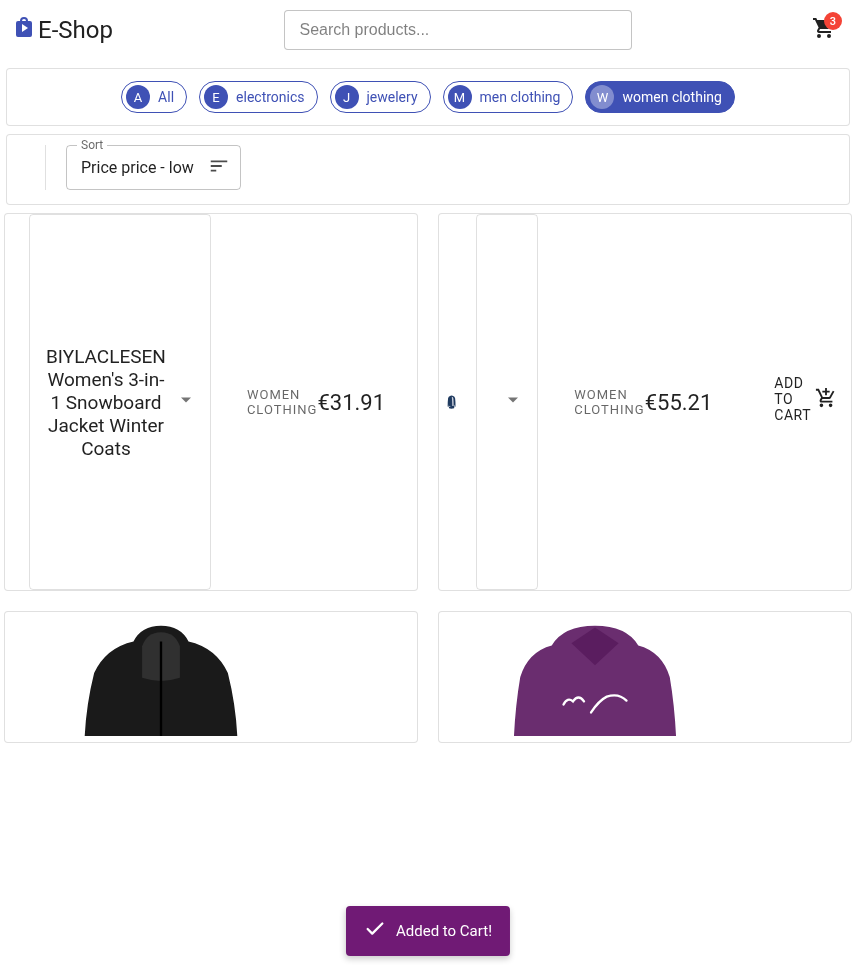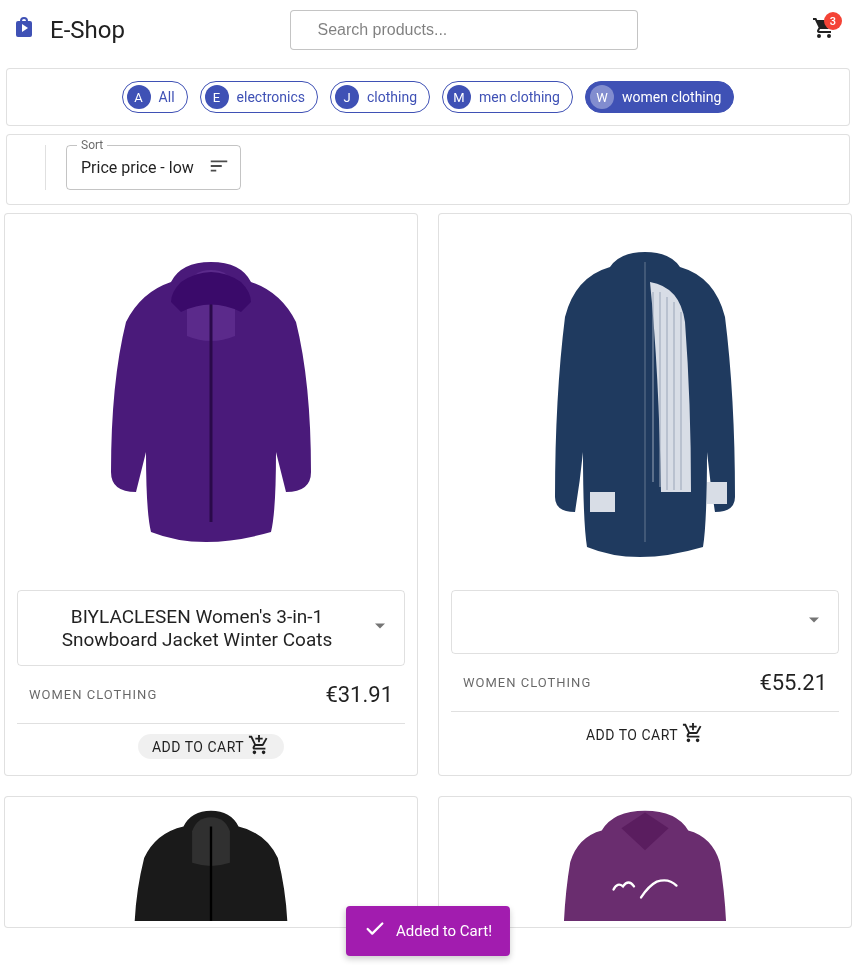--- a/index.html
+++ b/index.html
@@ -16,32 +16,32 @@
     justify-content: space-between;
     padding: 10px 12px 18px;
     gap: 12px;
   }
   .brand {
     display: flex;
     align-items: center;
     font-size: 24px;
     font-weight: 400;
     color: #212121;
-    gap: 14px;
+    gap: 2px;
   }
   .brand .icon { color: #3f51b5; }
   .search-field {
     flex: 0 0 348px;
   }
   .search-input {
     width: 100%;
     height: 40px;
     border: 1px solid rgba(0,0,0,0.23);
     border-radius: 4px;
-    padding: 0 26px;
+    padding: 0 14px;
     font-size: 16px;
     color: rgba(0,0,0,0.87);
   }
   .search-input::placeholder { color: rgba(0,0,0,0.5); }
   .cart-btn {
     position: relative;
     width: 40px; height: 40px;
     display: flex; align-items: center; justify-content: center;
     color: rgba(0,0,0,0.87);
     border-radius: 50%;
@@ -179,21 +179,21 @@
     grid-template-columns: 1fr 1fr;
     gap: 20px;
     padding: 0 4px;
   }
   .card {
     border: 1px solid rgba(0,0,0,0.12);
     border-radius: 4px;
     overflow: hidden;
     background: #fff;
     display: flex;
-    flex-direction: column;
+    flex-direction: row;
   }
   .card-media {
     height: 376px;
     display: flex;
     align-items: center;
     justify-content: center;
     padding: 6px;
   }
   .card-media svg { max-width: 100%; max-height: 100%; }
   .acc-header {
@@ -255,21 +255,21 @@
   .grid-partial .card {
     height: 132px;
   }
   .grid-partial .card-media { height: 100%; align-items: flex-start; }
   
   .toast {
     position: fixed;
     left: 50%;
     bottom: 12px;
     transform: translateX(-50%);
-    background: #a21caf;
+    background: #701a75;
     color: #fff;
     padding: 12px 18px;
     border-radius: 4px;
     display: flex;
     align-items: center;
     gap: 10px;
     font-size: 15px;
     box-shadow: 0 3px 6px rgba(0,0,0,0.2);
   }
 </style>
@@ -303,21 +303,21 @@
     <div class="chip">
       <span class="avatar">A</span>
       <span>All</span>
     </div>
     <div class="chip">
       <span class="avatar">E</span>
       <span>electronics</span>
     </div>
     <div class="chip">
       <span class="avatar">J</span>
-      <span>clothing</span>
+      <span>jewelery</span>
     </div>
     <div class="chip">
       <span class="avatar">M</span>
       <span>men clothing</span>
     </div>
     <div class="chip filled">
       <span class="avatar">W</span>
       <span>women clothing</span>
     </div>
   </div>

